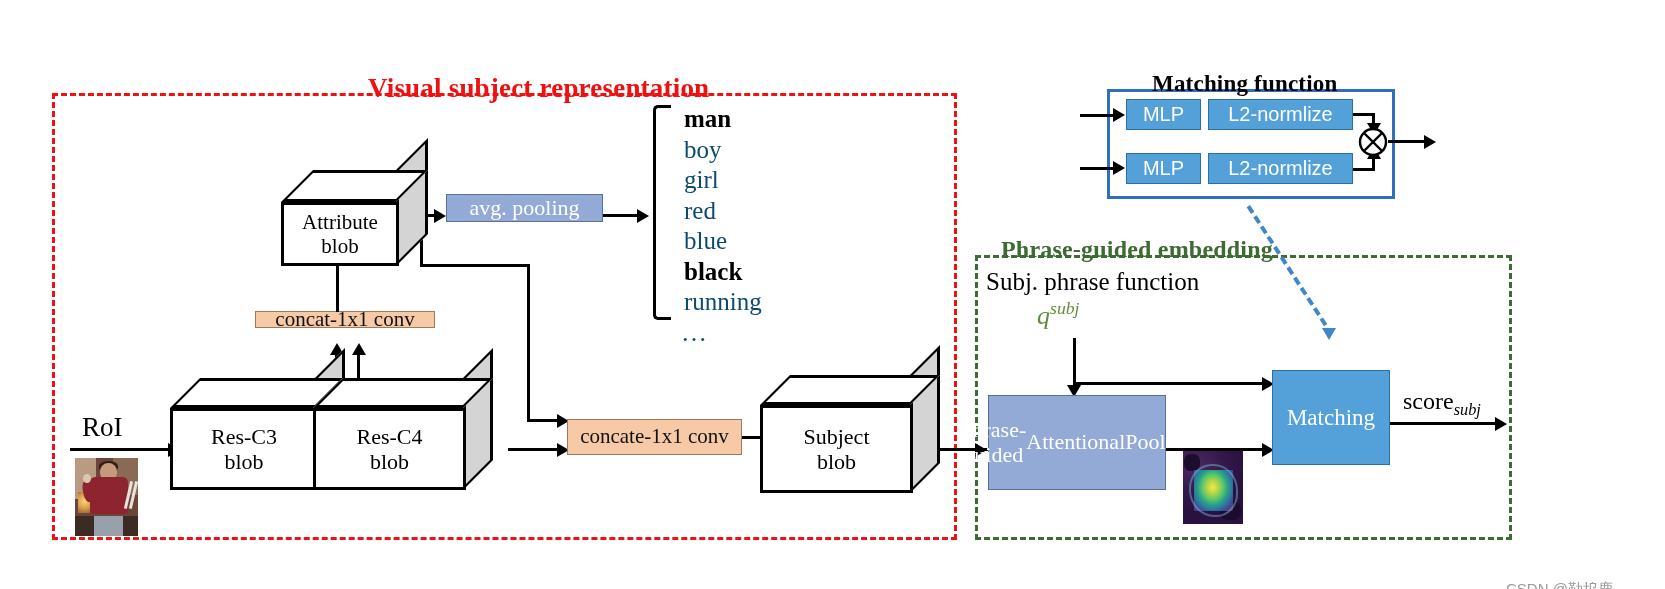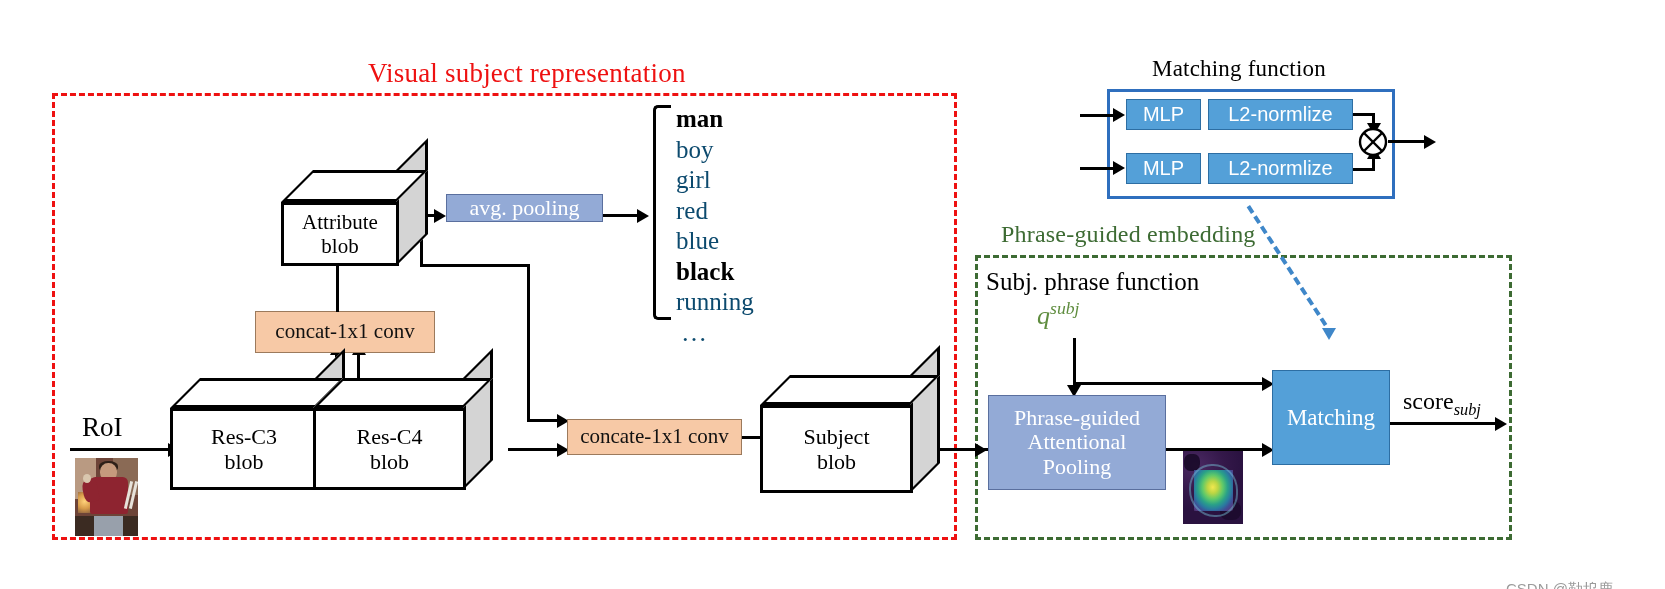--- a/index.html
+++ b/index.html
@@ -1,19 +1,19 @@
 <!DOCTYPE html>
 <html><head>
 <meta charset="utf-8">
 <style>
   html,body{margin:0;padding:0;background:#ffffff;}
   body{width:1665px;height:589px;position:relative;overflow:hidden;
        font-family:"Liberation Serif",serif;color:#000;}
   .abs{position:absolute;}
-  .ttl{font-weight:normal;letter-spacing:.2px;white-space:nowrap;}
+  .ttl{font-weight:bold;letter-spacing:.2px;white-space:nowrap;margin-top:15px;}
 
   
   .region-red{position:absolute;border:3px dashed #ee1111;box-sizing:border-box;}
   .region-green{position:absolute;border:3px dashed #3d6b33;box-sizing:border-box;}
 
   
   .box{position:absolute;box-sizing:border-box;display:flex;align-items:center;
        justify-content:center;text-align:center;line-height:1.12;}
   .box-orange{background:#f7c9a6;border:1px solid #9c7a5c;color:#111;}
   .box-periw{background:#93aad6;border:1px solid #5a6f9e;color:#ffffff;}
@@ -43,21 +43,21 @@
   .arrow-u{position:absolute;width:0;height:0;border-left:7px solid transparent;
            border-right:7px solid transparent;border-bottom:12px solid #000;}
   .dash-blue-diag{position:absolute;height:0;border-top:4px dashed #3f87c9;
                   transform-origin:0 0;}
   .arrow-d-blue{position:absolute;width:0;height:0;border-left:7px solid transparent;
            border-right:7px solid transparent;border-top:12px solid #3f87c9;}
 
   
   .bracket{position:absolute;border:3px solid #000;border-right:none;
            border-radius:5px 0 0 5px;box-sizing:border-box;}
-  .attr-list{position:absolute;font-size:25px;line-height:30.5px;}
+  .attr-list{position:absolute;font-size:25px;line-height:30.5px;margin-left:8px;}
   .attr-list div{white-space:nowrap;}
   .attr-strong{font-weight:bold;color:#000;}
   .attr-dim{color:#0c4a6e;}
 
   
   .thumb{position:absolute;overflow:hidden;}
   .photo{position:absolute;inset:0;background:#6d4438;}
   .ph-wallL{position:absolute;left:0;top:0;width:34%;height:52%;background:#b99a82;}
   .ph-wallR{position:absolute;right:0;top:0;width:40%;height:48%;background:#8a6a55;}
   .ph-lamp{position:absolute;left:4%;top:44%;width:22%;height:26%;
@@ -166,21 +166,21 @@
 <div class="vline" style="left:266px;top:378px;height:33px;"></div>
 <div class="hline" style="left:266px;top:378px;width:72px;"></div>
 <div class="vline" style="left:335px;top:353px;height:28px;"></div>
 <div class="arrow-u" style="left:330px;top:343px;"></div>
 
 <div class="vline" style="left:427px;top:378px;height:33px;"></div>
 <div class="hline" style="left:357px;top:378px;width:73px;"></div>
 <div class="vline" style="left:357px;top:353px;height:28px;"></div>
 <div class="arrow-u" style="left:352px;top:343px;"></div>
 
-<div class="box box-orange" style="left:255px;top:311px;width:180px;height:42px;font-size:21px;">
+<div class="box box-orange" style="left:255px;top:311px;width:180px;height:17px;font-size:21px;">
   <span>concat-1x1  conv</span>
 </div>
 
 <div class="vline" style="left:336px;top:265px;height:47px;"></div>
 
 <div class="cube" style="left:281px;top:170px;width:160px;height:96px;">
   <div class="top" style="left:0;top:0;width:115px;height:32px;
        transform:skewX(-45deg);transform-origin:bottom left;"></div>
   <div class="side" style="left:115px;top:0px;width:32px;height:96px;
        transform:skewY(-45deg);transform-origin:top left;"></div>
@@ -288,21 +288,21 @@
 
 <div class="lbl" style="left:1037px;top:298px;font-size:26px;color:#5f8d3f;">
   <span class="math-i">q</span><span class="sup">subj</span>
 </div>
 
 <div class="vline" style="left:1073px;top:338px;height:52px;"></div>
 <div class="arrow-d" style="left:1067px;top:385px;"></div>
 <div class="hline" style="left:1073px;top:382px;width:196px;"></div>
 <div class="arrow-r" style="left:1262px;top:377px;"></div>
 
-<div class="box box-periw" style="left:988px;top:395px;width:178px;height:95px;font-size:22px;flex-direction:column;">
+<div class="box box-periw" style="left:988px;top:395px;width:178px;height:95px;font-size:22px;flex-direction:row;">
   <span>Phrase-guided</span>
   <span>Attentional</span>
   <span>Pooling</span>
 </div>
 
 <div class="hline" style="left:1166px;top:448px;width:103px;"></div>
 <div class="arrow-r" style="left:1262px;top:443px;"></div>
 
 <div class="heat" style="left:1183px;top:451px;width:60px;height:73px;">
   <div class="ht-bg"></div>

